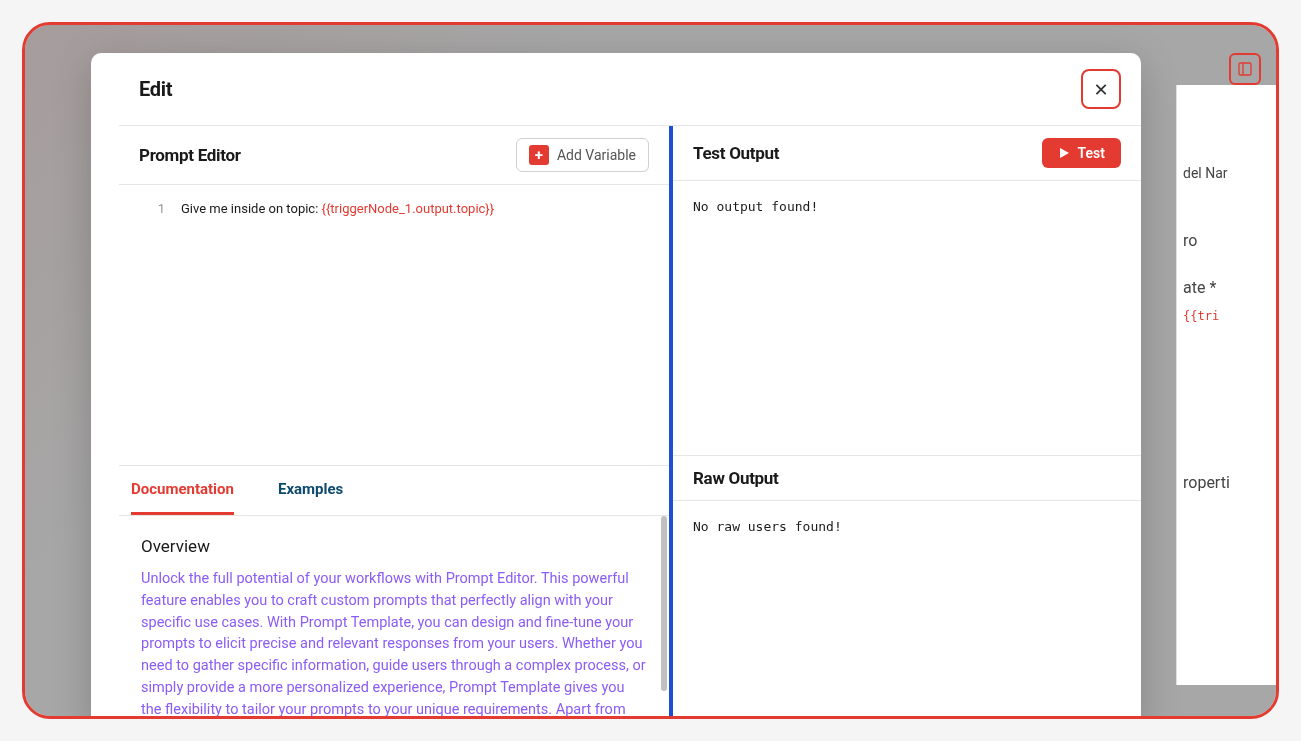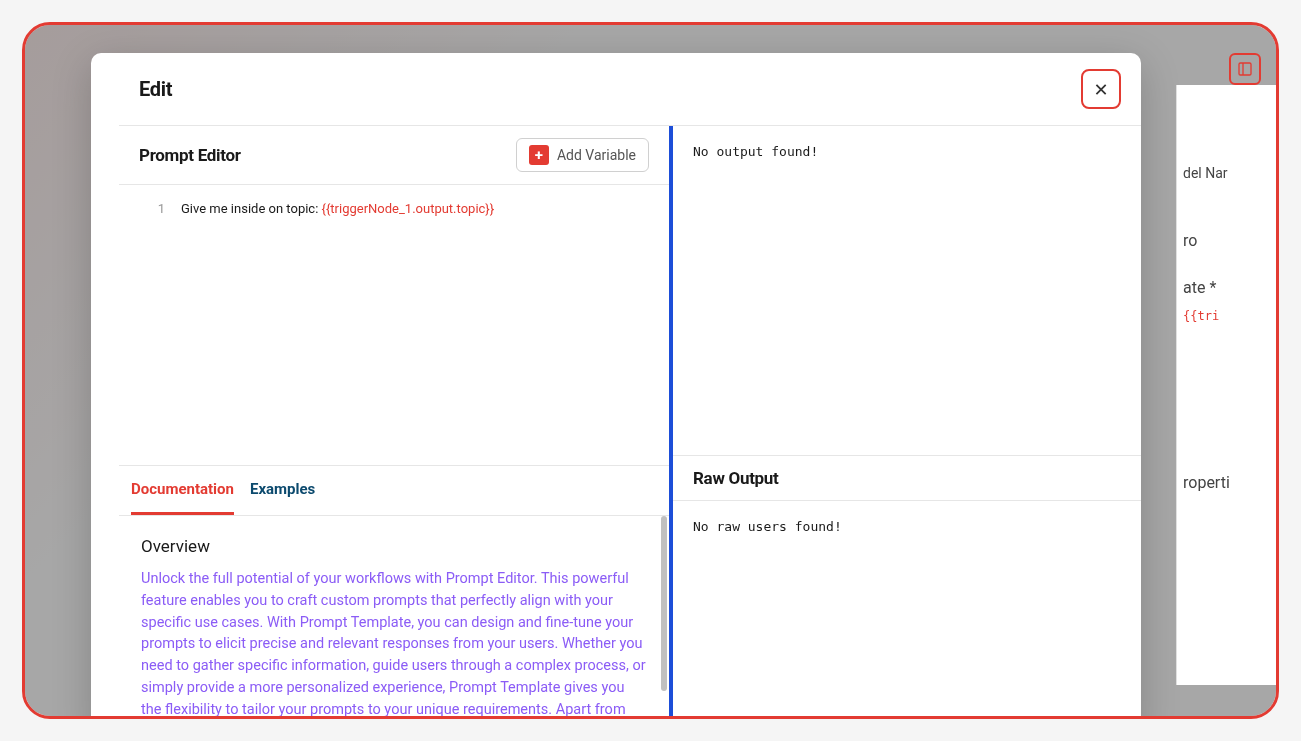--- a/index.html
+++ b/index.html
@@ -75,21 +75,21 @@
 
 .editor-area {
   flex: 0 0 280px; padding: 14px 16px; font-family: ui-monospace, Menlo, Consolas, monospace;
   font-size: 13px; line-height: 1.6;
 }
 .editor-line { display: flex; gap: 16px; }
 .gutter { color: #999; text-align: right; width: 30px; flex-shrink: 0; }
 .code-text { color: #1a1a1a; }
 .code-var { color: #e33b32; }
 
-.tabs-row { display: flex; gap: 16px; padding: 0 12px; border-top: 1px solid #e6e6e6; border-bottom: 1px solid #e6e6e6; }
+.tabs-row { display: flex; gap: 44px; padding: 0 12px; border-top: 1px solid #e6e6e6; border-bottom: 1px solid #e6e6e6; }
 .tab {
   padding: 14px 0; font-size: 15px; font-weight: 700; color: #0c4a6e;
   cursor: pointer; border-bottom: 3px solid transparent;
 }
 .tab.active { color: #e33b32; border-bottom-color: #e33b32; }
 
 .doc-pane { position: relative; flex: 1; overflow: auto; padding: 20px 22px; }
 .doc-pane h3 { font-size: 17px; font-weight: 400; margin-bottom: 12px; color: #1a1a1a; }
 .doc-pane p { font-size: 14.5px; line-height: 1.5; color: #8b5cf6; margin-bottom: 14px; }
 .doc-pane ul { padding-left: 22px; }
@@ -165,20 +165,29 @@
           <ul>
             <li>Create dynamic prompts that adapt to user input and context</li>
 
           </ul>
           <div class="doc-scroll-thumb"></div>
         </div>
       </div>
 
       <div class="right-col">
         <div class="upper">
+          <div class="section-head">
+            <div class="section-title">Test Output</div>
+            <button class="test-btn">
+              <svg viewBox="0 0 12 12">
+                  <path d="M2 1 L11 6 L2 11 Z"></path>
+                </svg>
+              <span>Test</span>
+            </button>
+          </div>
           <div class="output-body">No output found!</div>
         </div>
 
         <div class="lower">
           <div class="section-head">
             <div class="section-title">Raw Output</div>
           </div>
           <div class="output-body">No raw users found!</div>
         </div>
       </div>

